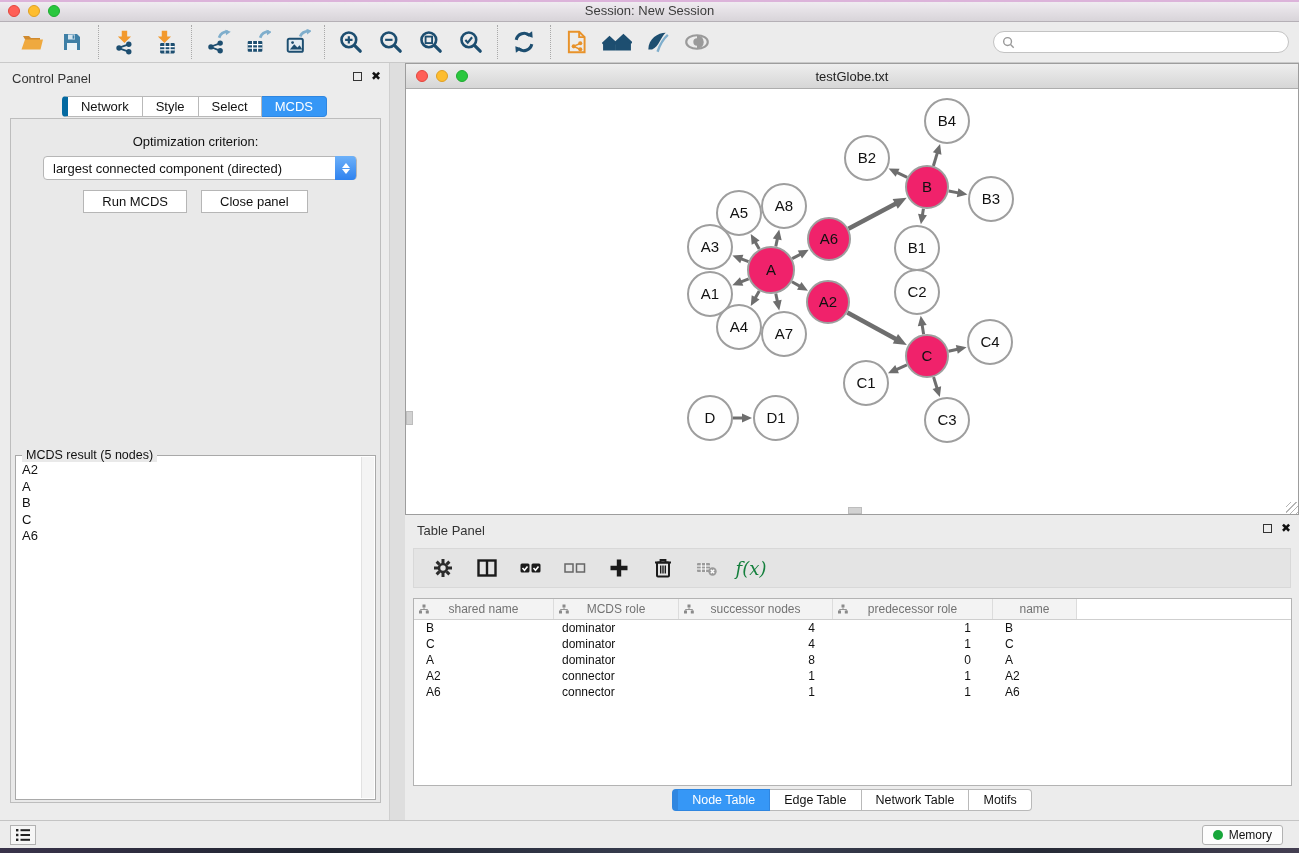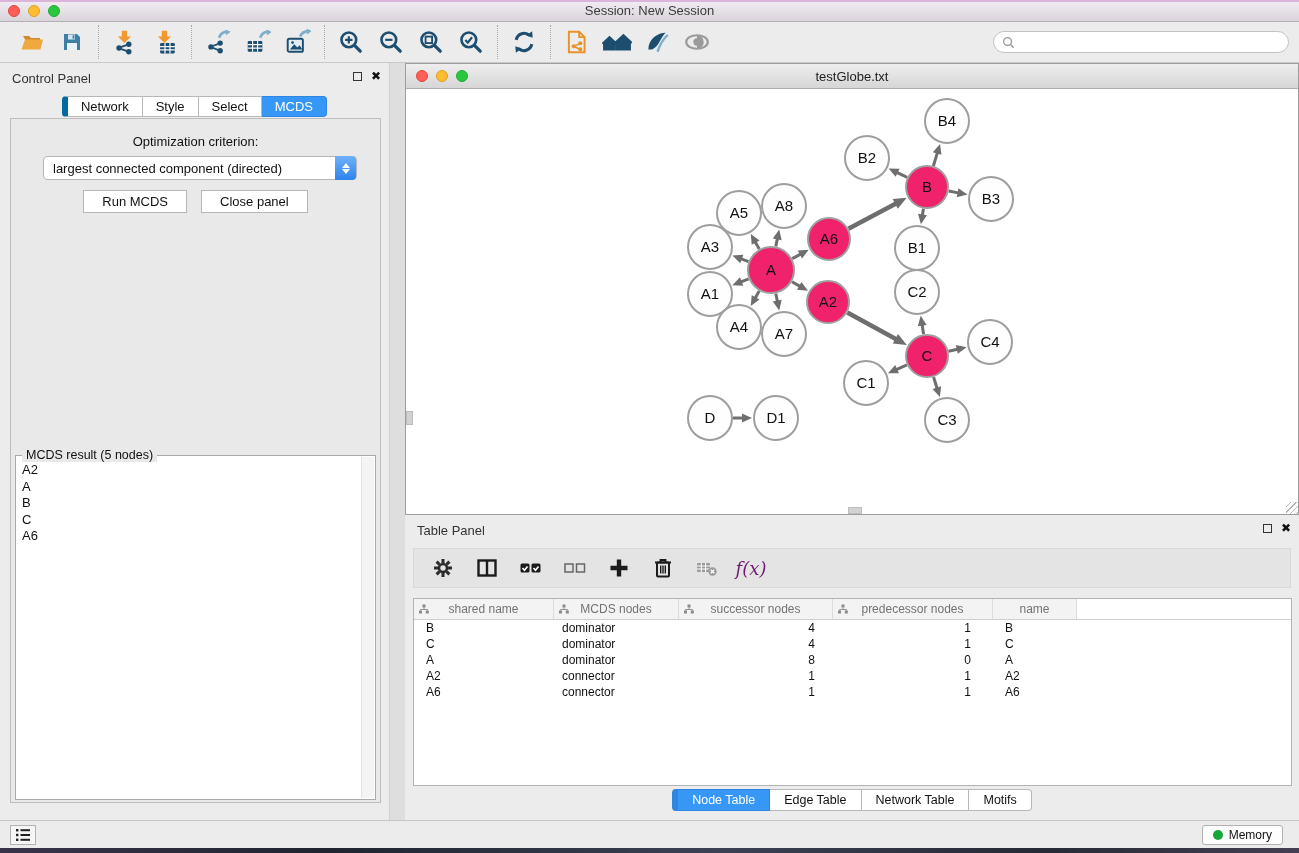--- a/index.html
+++ b/index.html
@@ -82,21 +82,21 @@
   .vnub{position:absolute;left:0;top:347px;width:7px;height:14px;background:#d2d2d2;border:1px solid #bdbdbd;}
   .hnub{position:absolute;left:442px;bottom:0;width:14px;height:7px;background:#d2d2d2;border:1px solid #bdbdbd;}
   .resize-grip{position:absolute;right:0;bottom:0;width:12px;height:12px;
     background:repeating-linear-gradient(135deg,transparent 0 3px,#b5b5b5 3px 4px);}
 
   
   .tpanel{position:absolute;left:405px;top:452px;width:894px;height:305px;background:#ececec;}
   .tp-toolbar{position:absolute;left:8px;top:33px;width:878px;height:40px;background:#e4e4e4;
     border:1px solid #d8d8d8;display:flex;align-items:center;gap:14px;padding:0 14px;}
   .tbicon{width:30px;height:30px;display:flex;align-items:center;justify-content:center;}
-  .fx{font-family:"DejaVu Serif",serif;font-style:italic;font-size:18px;color:#701a75;}
+  .fx{font-family:"DejaVu Serif",serif;font-style:italic;font-size:18px;color:#15803d;}
 
   .datatable{position:absolute;left:8px;top:83px;width:879px;height:188px;background:#fff;border:1px solid #b3b3b3;overflow:hidden;}
   .thead{display:flex;height:21px;background:#f3f3f3;border-bottom:1px solid #cfcfcf;}
   .th{position:relative;display:flex;align-items:center;justify-content:center;font-size:12px;color:#737373;
     border-right:1px solid #dcdcdc;}
   .th .sorticon{position:absolute;left:5px;top:5px;}
   .th.filler{flex:1;border-right:none;background:#fff;}
   .tr{display:flex;height:16px;align-items:center;}
   .td{font-size:12px;color:#111;white-space:nowrap;overflow:hidden;}
   .c0{width:140px;} .c1{width:125px;} .c2{width:154px;} .c3{width:160px;} .c4{width:84px;}
@@ -507,39 +507,39 @@
               </svg>
               <span>shared name</span>
             </div>
             <div class="th c1">
               <svg class="sorticon" width="10" height="10" viewBox="0 0 10 10">
                 <rect x="3.5" y="0.5" width="3" height="3" fill="#8a8a8a"></rect>
                 <rect x="0" y="6.5" width="3" height="3" fill="#8a8a8a"></rect>
                 <rect x="6.8" y="6.5" width="3" height="3" fill="#8a8a8a"></rect>
                 <path d="M5 3.5v2M1.5 6.5v-1h7v1" fill="none" stroke="#8a8a8a" stroke-width="0.9"></path>
               </svg>
-              <span>MCDS nodes</span>
+              <span>MCDS role</span>
             </div>
             <div class="th c2">
               <svg class="sorticon" width="10" height="10" viewBox="0 0 10 10">
                 <rect x="3.5" y="0.5" width="3" height="3" fill="#8a8a8a"></rect>
                 <rect x="0" y="6.5" width="3" height="3" fill="#8a8a8a"></rect>
                 <rect x="6.8" y="6.5" width="3" height="3" fill="#8a8a8a"></rect>
                 <path d="M5 3.5v2M1.5 6.5v-1h7v1" fill="none" stroke="#8a8a8a" stroke-width="0.9"></path>
               </svg>
               <span>successor nodes</span>
             </div>
             <div class="th c3">
               <svg class="sorticon" width="10" height="10" viewBox="0 0 10 10">
                 <rect x="3.5" y="0.5" width="3" height="3" fill="#8a8a8a"></rect>
                 <rect x="0" y="6.5" width="3" height="3" fill="#8a8a8a"></rect>
                 <rect x="6.8" y="6.5" width="3" height="3" fill="#8a8a8a"></rect>
                 <path d="M5 3.5v2M1.5 6.5v-1h7v1" fill="none" stroke="#8a8a8a" stroke-width="0.9"></path>
               </svg>
-              <span>predecessor nodes</span>
+              <span>predecessor role</span>
             </div>
             <div class="th c4">
               <span>name</span>
             </div>
             <div class="th filler"></div>
           </div>
         <div id="tbody">
             <div class="tr">
               <div class="td c0 al-l">B</div>
               <div class="td c1 al-l">dominator</div>

